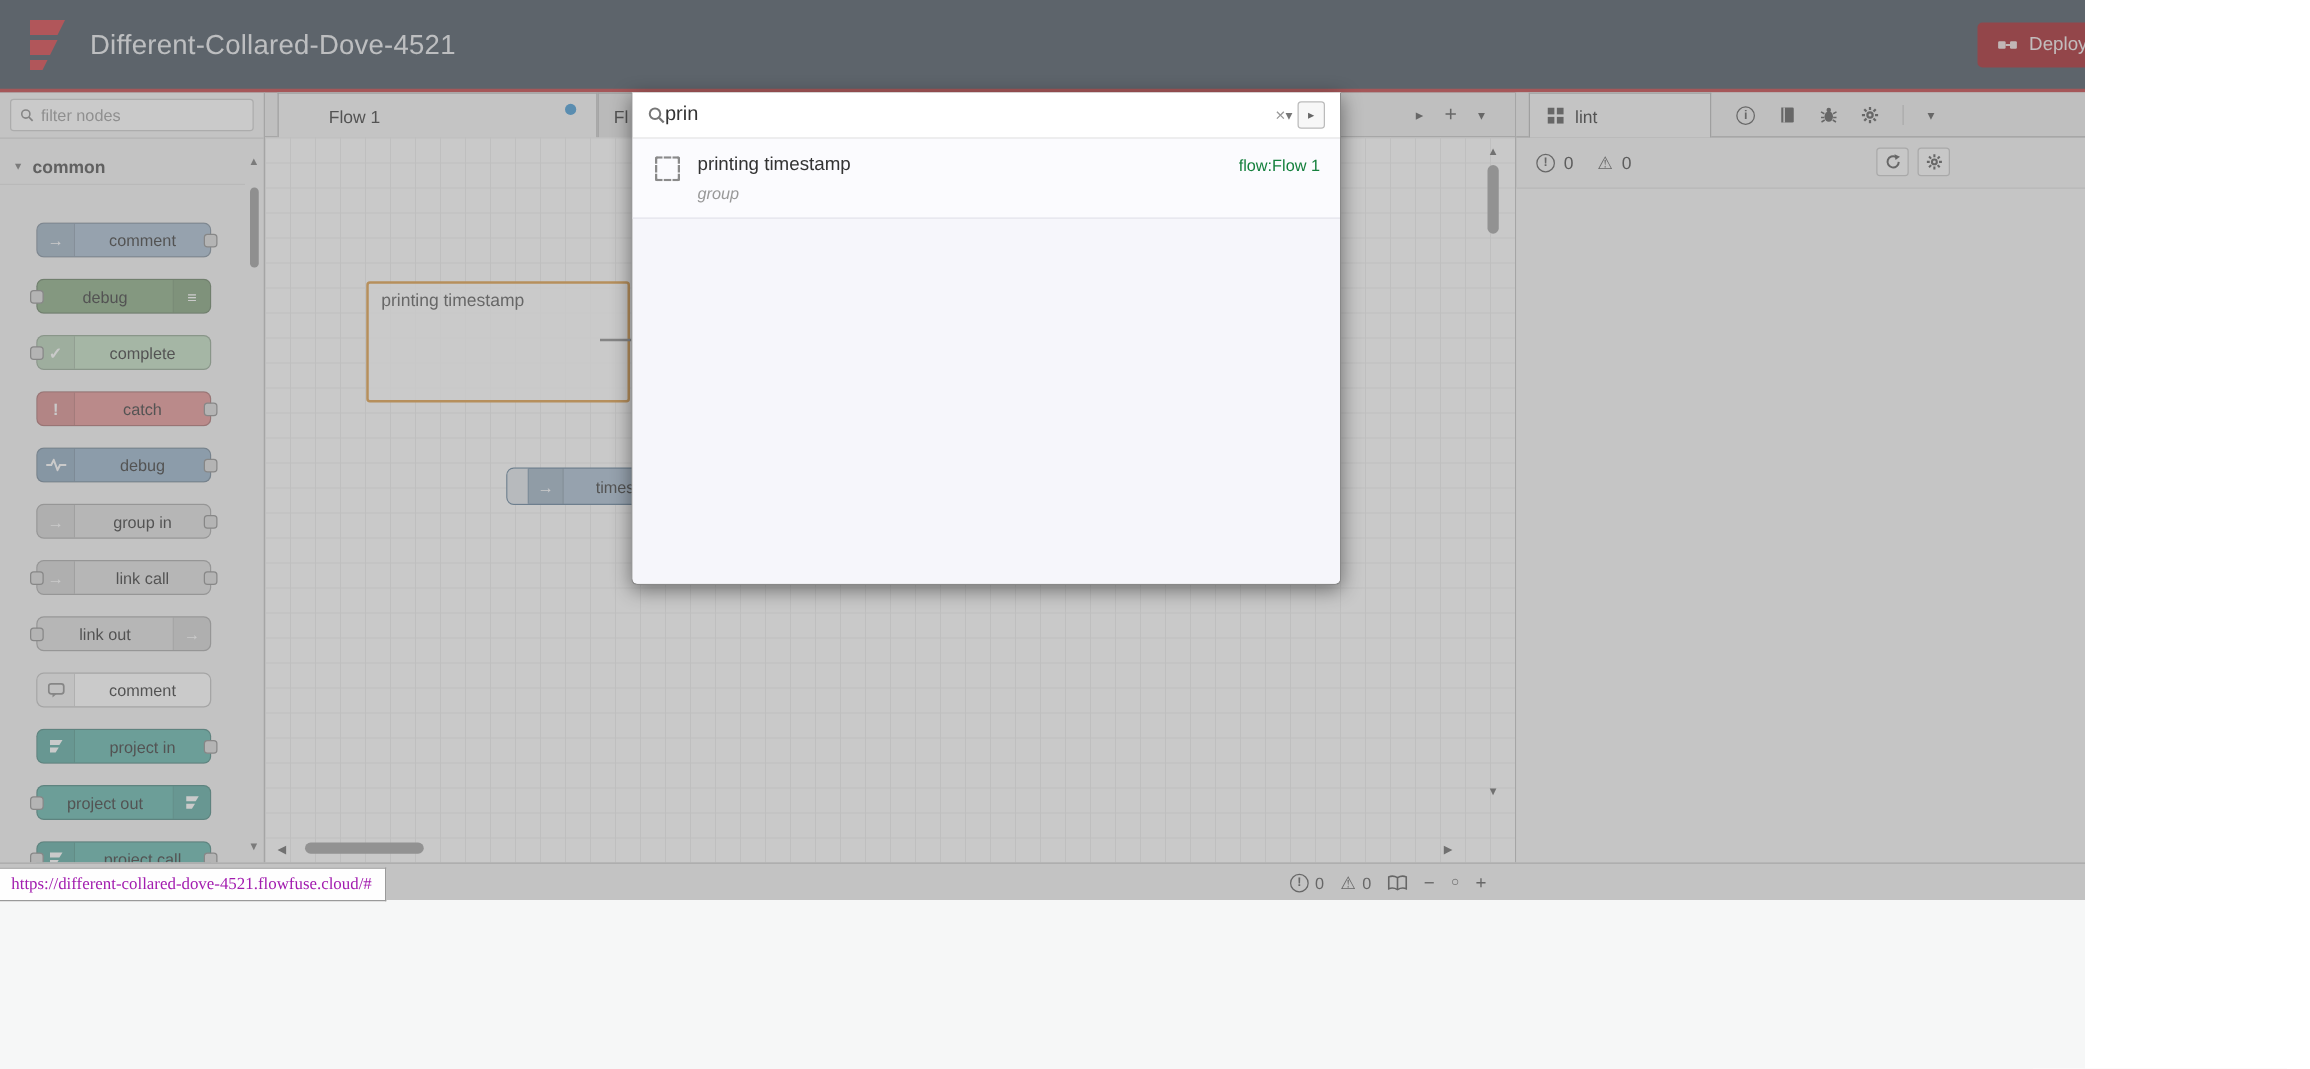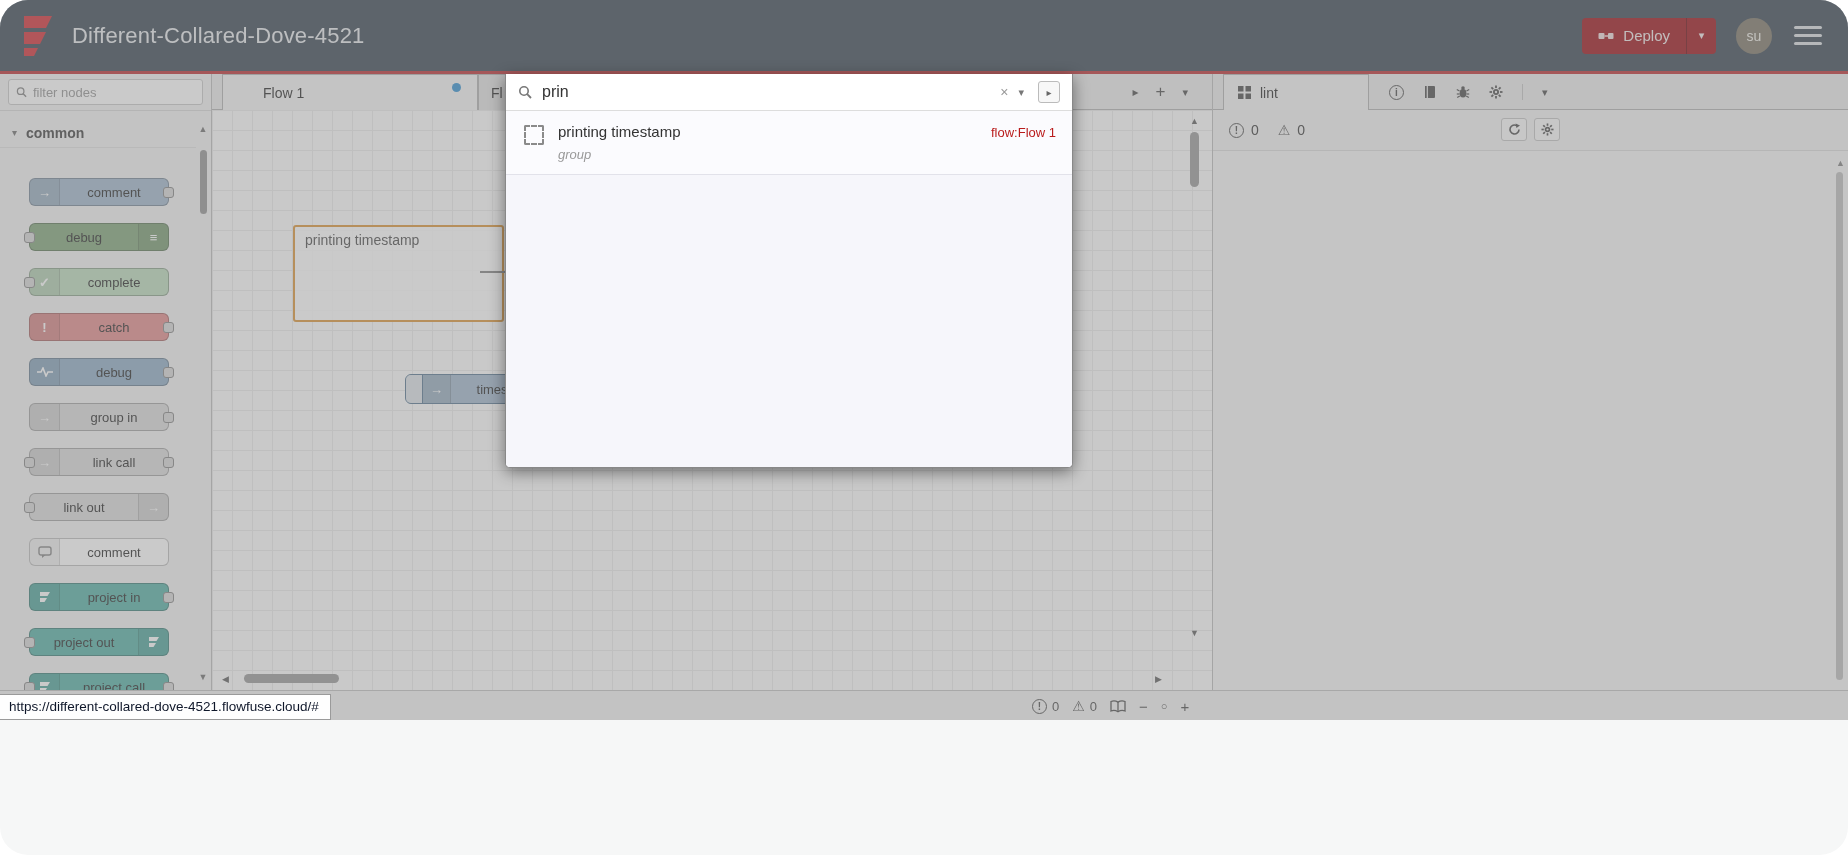--- a/index.html
+++ b/index.html
@@ -1,18 +1,18 @@
 <!DOCTYPE html>
 <html><head>
 <meta charset="utf-8">
 <style>
   * { margin:0; padding:0; box-sizing:border-box; }
   html,body { background:#fff; }
   body { font-family:"Liberation Sans", sans-serif; }
-  .app { position:relative; width:1848px; height:855px; background:#f6f7f7; overflow:hidden;border-radius:28px; }
+  .app { position:relative; width:1668px; height:855px; background:#f6f7f7; overflow:hidden; }
 
   
   .header { position:absolute; top:0; left:0; width:1848px; height:74px;
             border-bottom:3px solid #c0393d; display:flex; align-items:center; }
   .logo { margin-left:18px; width:40px; height:44px; flex:0 0 auto; }
   .app-title { color:#e8ebee; font-size:22px; margin-left:14px; font-weight:400; letter-spacing:.2px; }
   .header-right { margin-left:auto; display:flex; align-items:center; gap:20px; margin-right:24px; }
   .deploy { display:flex; height:36px; border-radius:4px; overflow:hidden; color:#f2e8e8; cursor:pointer; }
   .deploy-main { display:flex; align-items:center; gap:9px; padding:0 16px; font-size:15px; }
   .deploy-caret { width:30px; display:flex; align-items:center; justify-content:center;
@@ -122,41 +122,41 @@
   .footer-tools .pair { display:flex; align-items:center; gap:5px; }
   .footer-tools .warn { font-size:14px; color:#555; }
   .zoom-glyph { font-size:15px; } .zoom-reset { font-size:11px; }
 
   
   .overlay { position:absolute; left:0; top:0; width:1848px; height:720px;
              background:rgba(128,128,128,.42); z-index:50; }
   .search-dialog { position:absolute; left:505px; top:74px; width:568px; z-index:60; background:#fff;
                    border:1px solid #888; border-top:none; border-radius:0 0 5px 5px;
                    box-shadow:0 4px 16px rgba(0,0,0,.45); overflow:hidden; }
-  .sd-input-row { height:37px; display:flex; align-items:center; gap:10px; padding:0 12px;
+  .sd-input-row { height:37px; display:flex; align-items:center; gap:0; padding:0 12px;
                   background:#fff; border-bottom:1px solid #ddd; }
   .sd-input-row input { flex:1; border:none; outline:none; font-size:16px; color:#333; font-family:inherit; }
   .sd-clear { color:#999; font-size:14px; cursor:pointer; }
   .sd-caret { color:#777; font-size:11px; cursor:pointer; }
   .sd-next { width:22px; height:22px; border:1px solid #bbb; border-radius:3px; background:#f7f7f7;
              display:flex; align-items:center; justify-content:center; color:#666; font-size:10px;
              margin-left:4px; cursor:pointer; }
   .sd-results { height:356px; background:#f6f6fb; }
   .sd-result { display:flex; gap:14px; padding:12px 16px 12px 18px; background:#fbfbfe;
                border-bottom:1px solid #e2e2ea; cursor:pointer; }
   .group-icon { width:20px; height:20px; border:2px dashed #8a8a8a; border-radius:2px; margin-top:2px; flex:0 0 auto; }
   .sd-result-main { flex:1; }
   .sd-result-title { font-size:15px; color:#333; }
   .sd-result-sub { font-size:13px; color:#999; font-style:italic; margin-top:7px; }
-  .sd-result-flow { font-size:13px; color:#b91c1c; margin-top:2px; }
+  .sd-result-flow { font-size:13px; color:#15803d; margin-top:2px; }
 
   
   .url-tooltip { position:absolute; left:0; top:694px; z-index:70; background:#fefefe;
                  border:1px solid #9a9a9a; border-left:none; padding:4px 11px 5px 9px;
-                 font-size:13.5px; color:#0f172a; }
+                 font-size:13.5px; color:#a21caf;font-family:Liberation Serif, serif; }
 </style>
 </head>
 <body>
 
 <div class="app">
 
   <div class="header" style="background: rgb(68, 80, 92);">
     <svg class="logo" viewBox="0 0 40 44">
       <polygon points="6,2 34,2 28,14 6,14" fill="#d4383e"></polygon>
       <polygon points="6,18 28,18 22,30 6,30" fill="#d4383e"></polygon>

